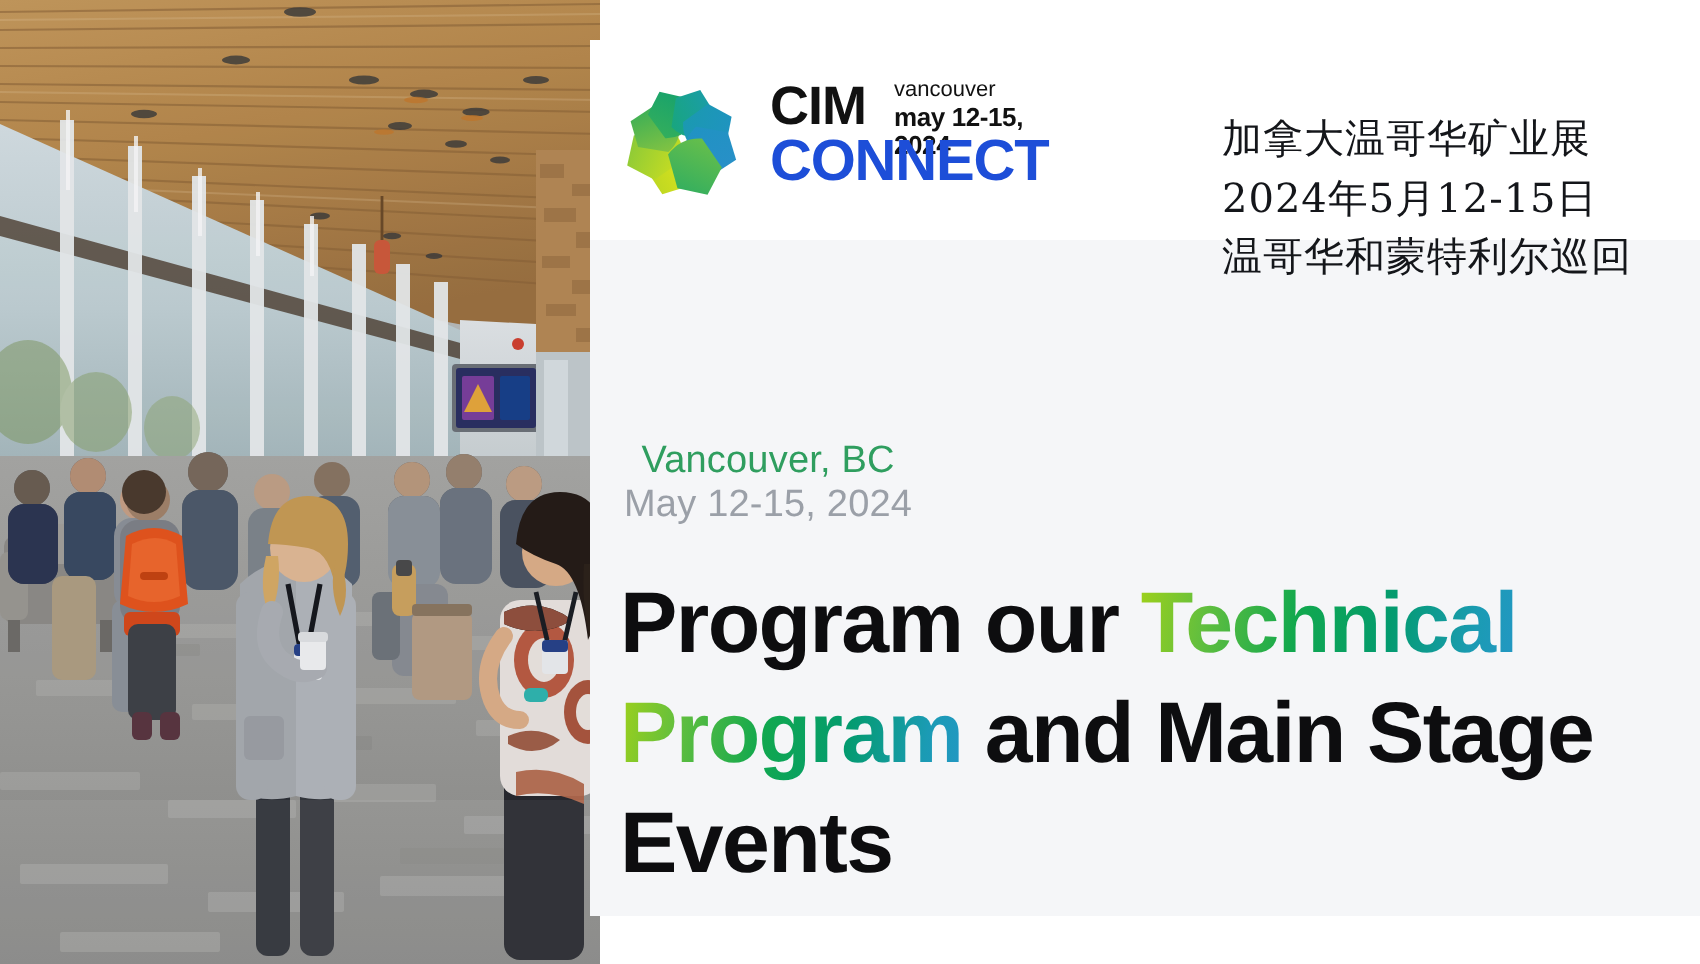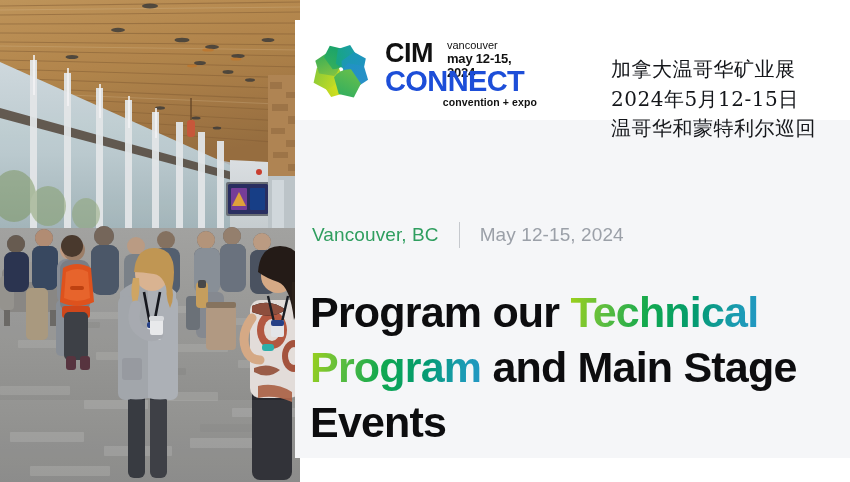--- a/index.html
+++ b/index.html
@@ -151,20 +151,21 @@
   }
   .cn-line { white-space: nowrap; margin-left: 28px; }
 
   
   .meta-row {
     position: absolute;
     left: 17px; top: 200px;
     display: flex;
     align-items: center;
     height: 30px;
+    flex-direction: column;
   }
   .meta-place {
     font-size: 19px;
     color: #2f9e5f;
     font-weight: 400;
     letter-spacing: 0.1px;
   }
   .meta-divider {
     width: 1px;
     height: 26px;
@@ -568,21 +569,20 @@
             </g>
           </g>
         </svg>
       </div>
 
       <div class="logo-words">
         <div class="lw-cim">CIM</div>
         <div class="lw-city">vancouver</div>
         <div class="lw-dates">may 12-15, 2024</div>
         <div class="lw-connect">CONNECT</div>
-        <div class="lw-tagline">convention + expo</div>
       </div>
     </div>
 
     <div class="meta-row">
       <span class="meta-place">Vancouver, BC</span>
       <span class="meta-divider"></span>
       <span class="meta-date">May 12-15, 2024</span>
     </div>
 
     <h1 class="headline">

